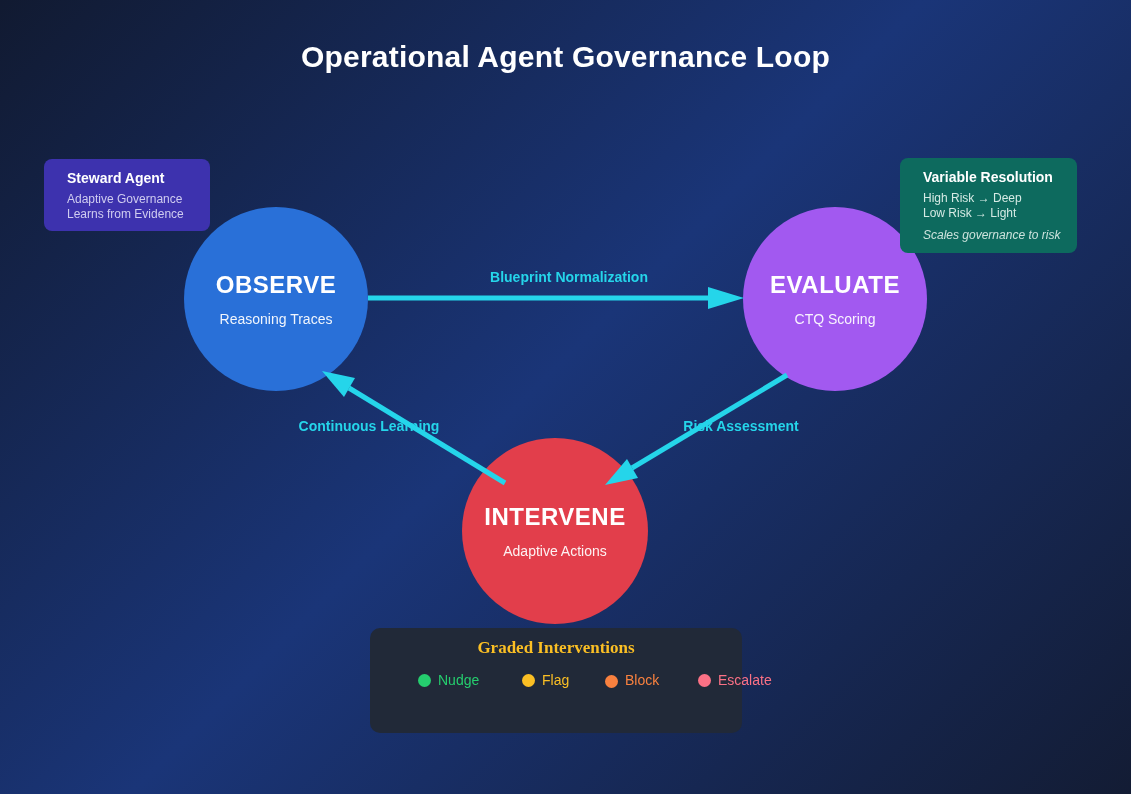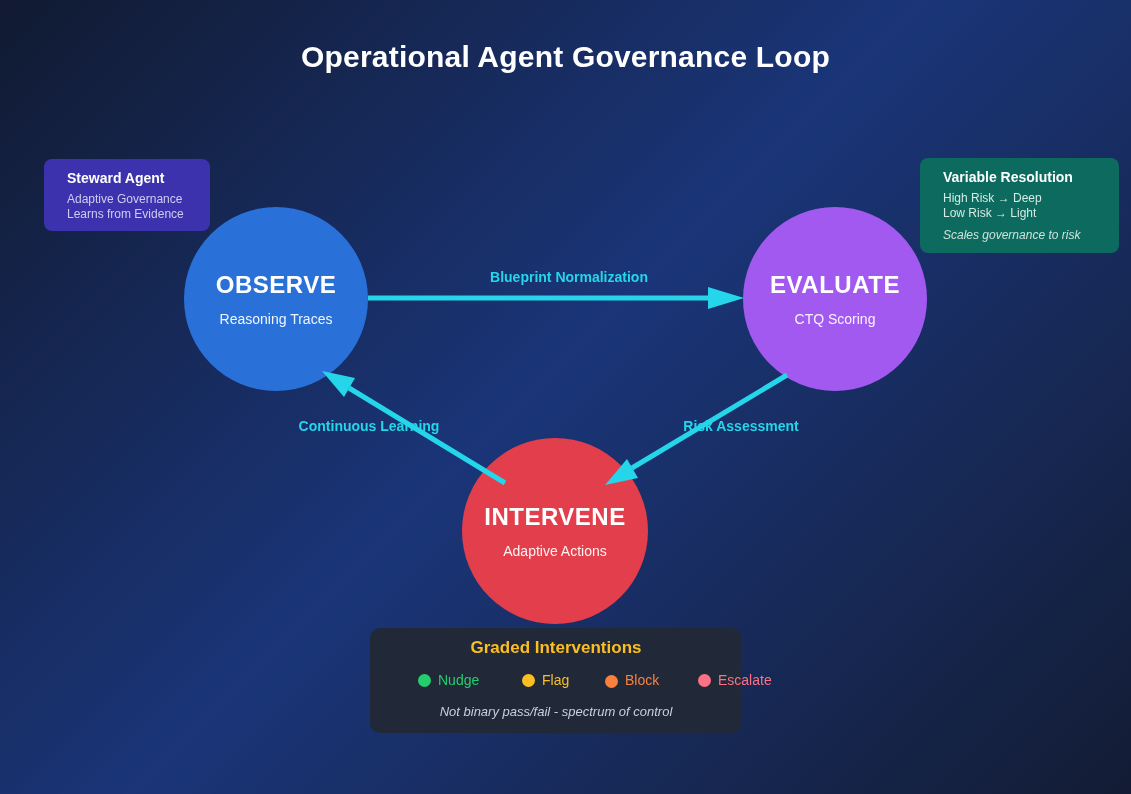--- a/index.html
+++ b/index.html
@@ -55,36 +55,36 @@
     text-align: left;
     padding: 11px 8px 10px 23px;
     z-index: 7;
   }
   .callout-title { font-size: 14px; font-weight: 700; color: #ffffff; margin-bottom: 6px; }
   .callout-line  { font-size: 12px; line-height: 1.22; }
   .callout-note  { font-size: 12px; font-style: italic; margin-top: 8px; }
 
   #callout-steward  { left: 44px;  top: 159px; width: 166px; min-height: 72px; }
   #callout-steward .callout-line { color: #cfccf0; }
-  #callout-variable { left: 900px; top: 158px; width: 199px; min-height: 95px; margin-left: 20px; }
+  #callout-variable { left: 900px; top: 158px; width: 177px; min-height: 95px; }
   #callout-variable .callout-line { color: #d5eae4; }
   #callout-variable .callout-note { color: #cde3dd; }
 
   .graded-box {
     position: absolute;
     left: 370px; top: 628px; width: 372px; height: 105px;
     background: #212938;
     border-radius: 10px;
     z-index: 7;
     overflow: visible;
   }
   .graded-title {
     position: absolute; top: 10px; left: 0; right: 0;
     text-align: center;
-    font-size: 17px; font-weight: 700;
+    font-size: 17px; font-weight: 700; font-family: Liberation Serif, serif;
   }
   .legend-item {
     position: absolute; top: 44px;
     display: flex; align-items: center;
     white-space: nowrap;
   }
   .legend-item:nth-of-type(2) { left: 48px; justify-content: flex-end; }
   .legend-item:nth-of-type(3) { left: 152px; }
   .legend-item:nth-of-type(4) { left: 235px; align-items: flex-end; }
   .legend-item:nth-of-type(5) { left: 328px; }
@@ -167,16 +167,15 @@
     </div>
     <div class="legend-item">
       <span class="legend-dot" style="background: rgb(249, 129, 63);"></span>
       <span class="legend-label" style="color: rgb(249, 129, 63);">Block</span>
     </div>
     <div class="legend-item">
       <span class="legend-dot" style="background: rgb(251, 113, 133);"></span>
       <span class="legend-label" style="color: rgb(251, 113, 133);">Escalate</span>
     </div>
 
-    <div class="graded-note">Not binary pass/fail - spectrum of control</div>
   </div>
 
 </div>
 
 </body></html>

